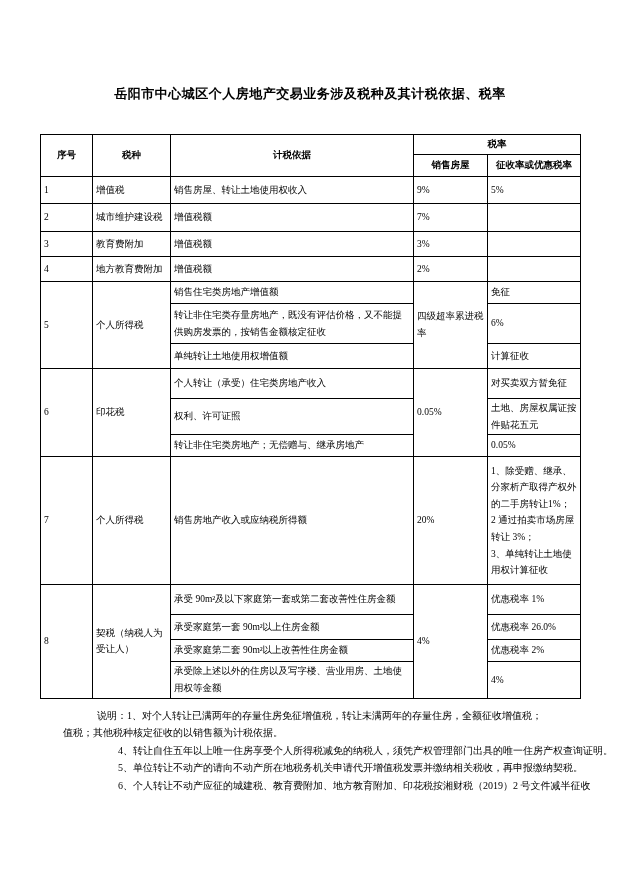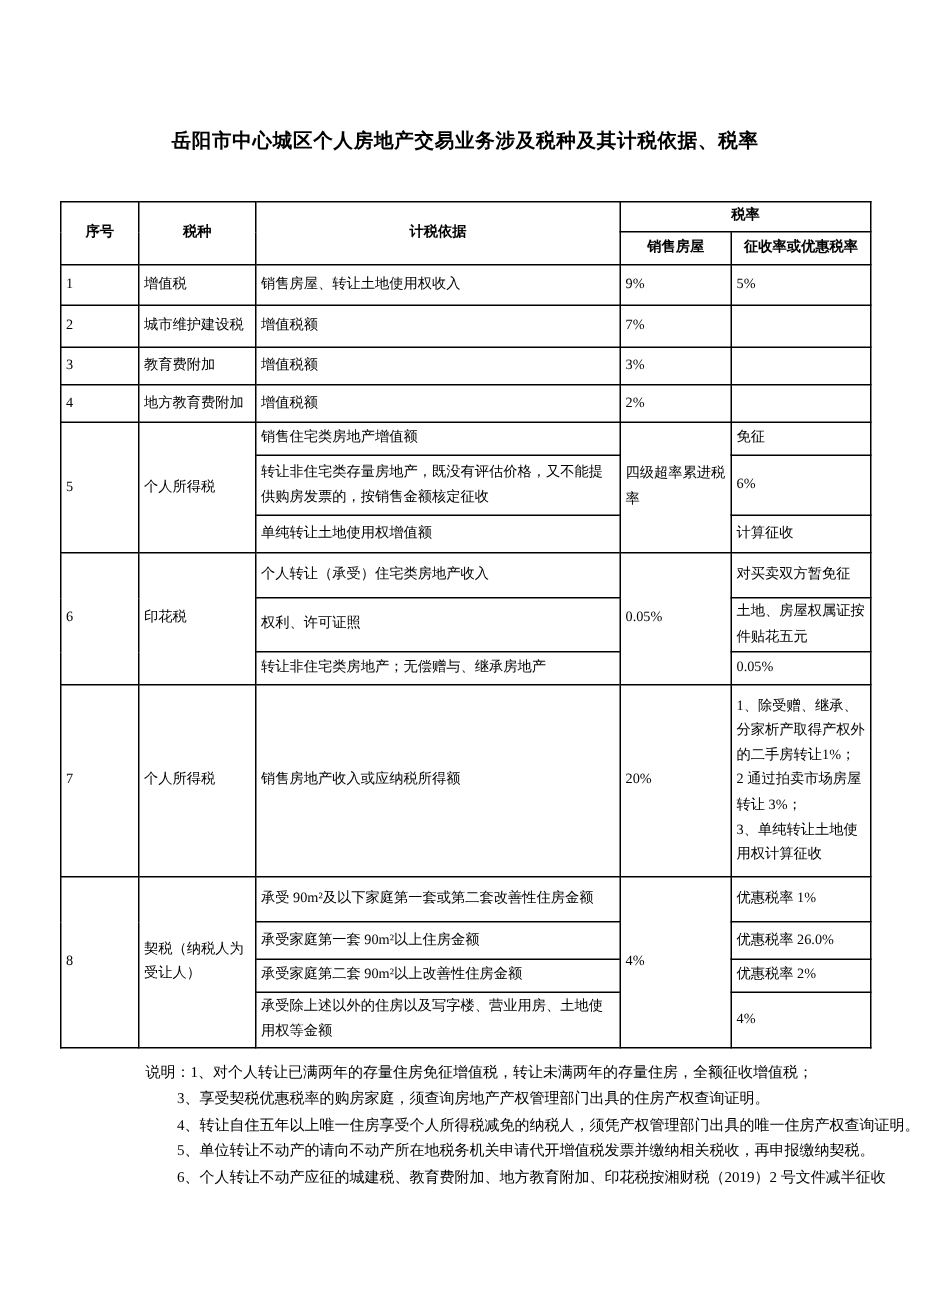--- a/index.html
+++ b/index.html
@@ -199,19 +199,19 @@
         <tr class="h28">
           <td class="left">承受除上述以外的住房以及写字楼、营业用房、土地使用权等金额</td>
           <td>4%</td>
         </tr>
       </tbody>
     </table>
   </div>
 
   <div class="notes">
     <div class="note-line n-first">说明：1、对个人转让已满两年的存量住房免征增值税，转让未满两年的存量住房，全额征收增值税；</div>
-    <div class="note-line n-num">3、享受契税优惠税率的购房家庭，须查询房地产产权管理部门出具的住房产权查询证明。</div>
+    <div class="note-line n-cont">值税；其他税种核定征收的以销售额为计税依据。</div>
     <div class="note-line n-num">4、转让自住五年以上唯一住房享受个人所得税减免的纳税人，须凭产权管理部门出具的唯一住房产权查询证明。</div>
     <div class="note-line n-num">5、单位转让不动产的请向不动产所在地税务机关申请代开增值税发票并缴纳相关税收，再申报缴纳契税。</div>
     <div class="note-line n-num">6、个人转让不动产应征的城建税、教育费附加、地方教育附加、印花税按湘财税（2019）2 号文件减半征收</div>
   </div>
 
 </div>
 
 </body></html>

